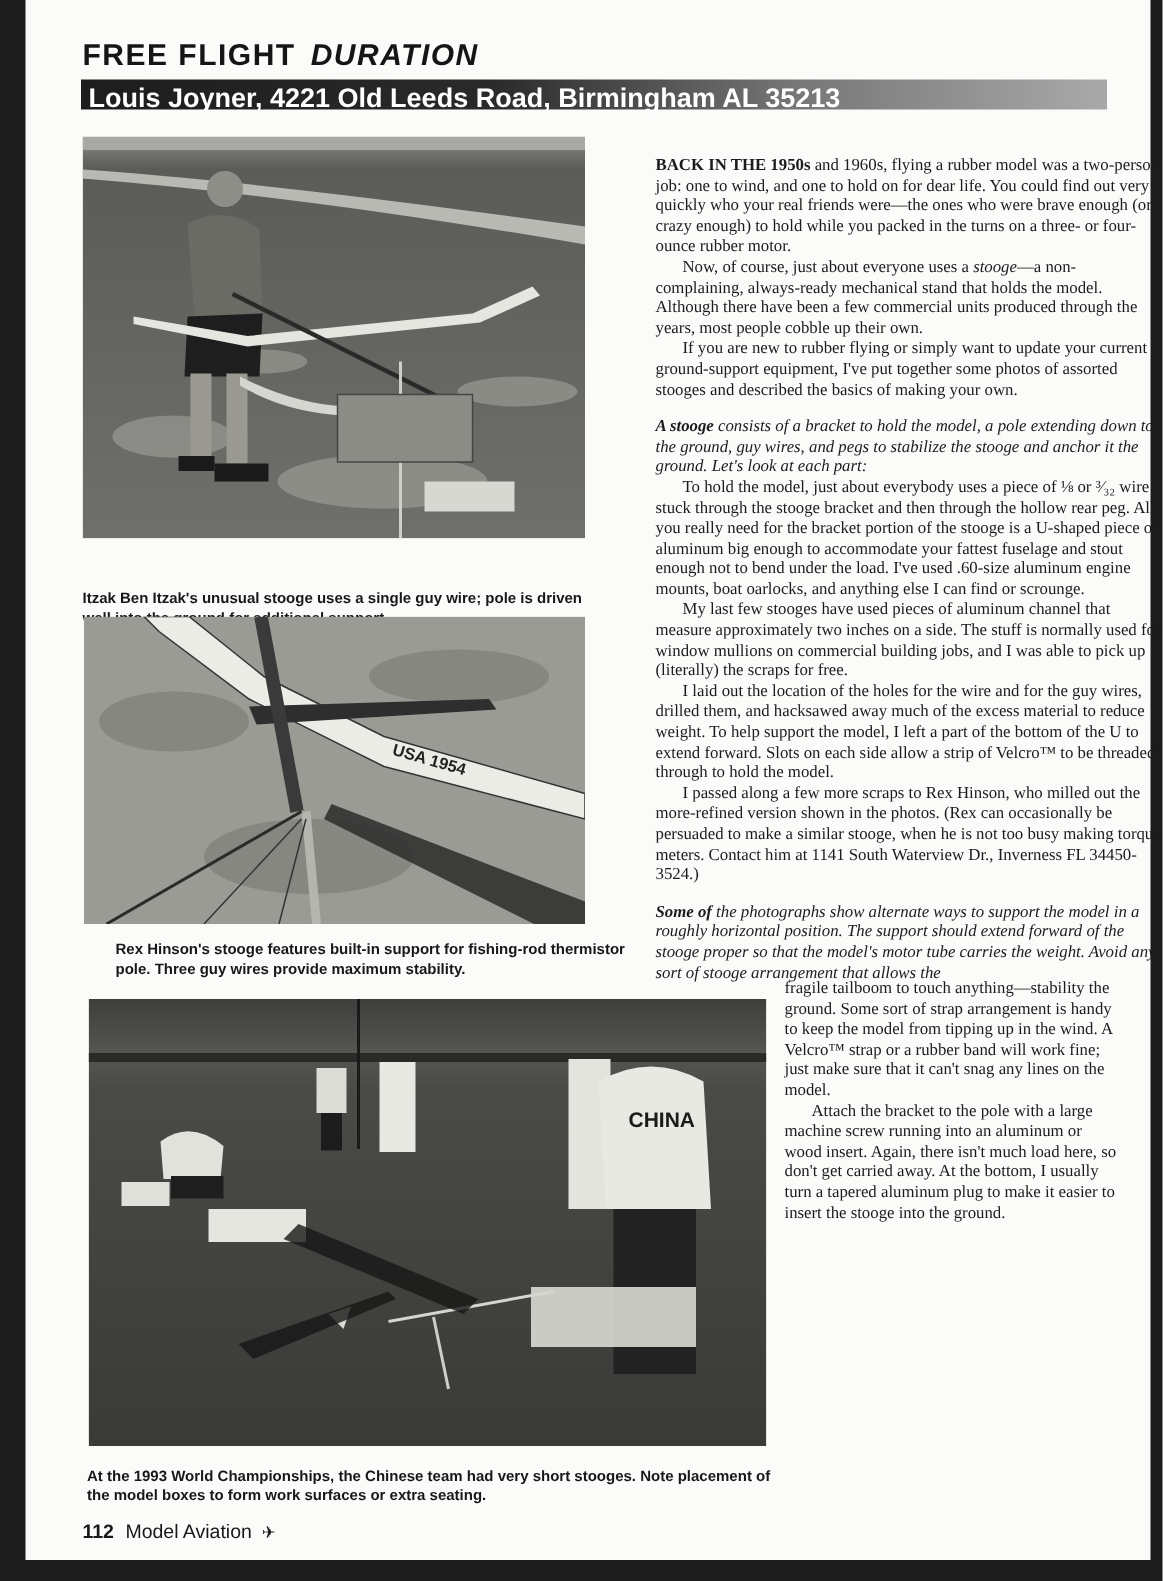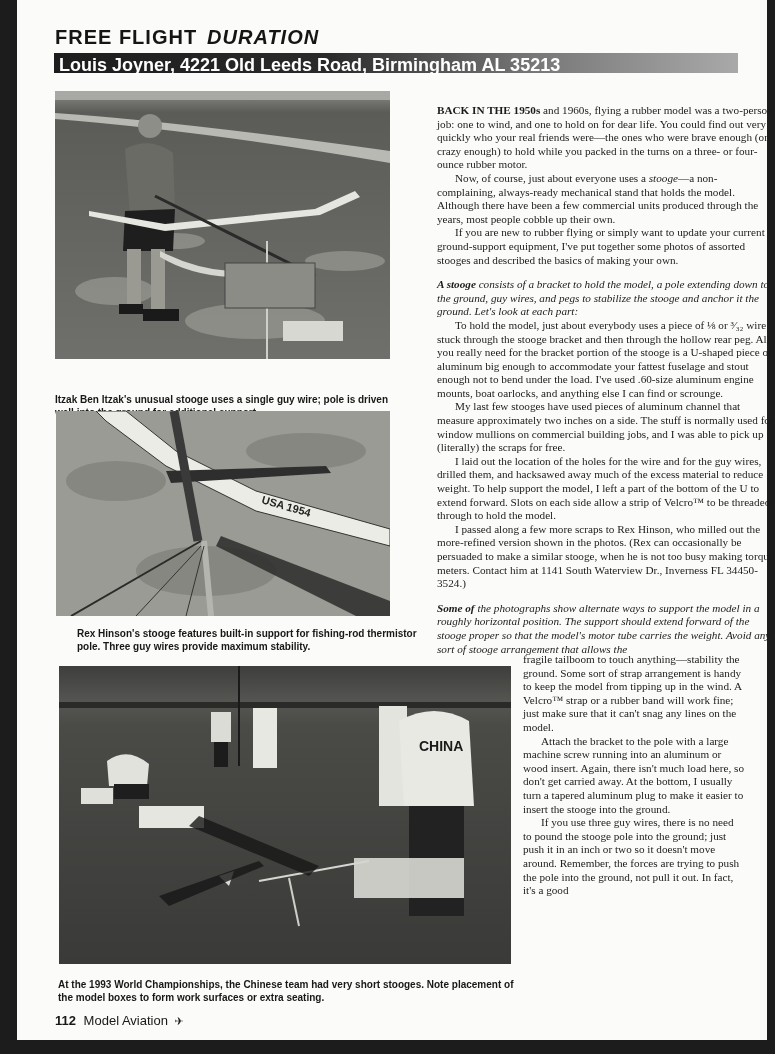--- a/index.html
+++ b/index.html
@@ -137,20 +137,19 @@
   <p>To hold the model, just about everybody uses a piece of ⅛ or ³⁄₃₂ wire stuck through the stooge bracket and then through the hollow rear peg. All you really need for the bracket portion of the stooge is a U-shaped piece of aluminum big enough to accommodate your fattest fuselage and stout enough not to bend under the load. I've used .60-size aluminum engine mounts, boat oarlocks, and anything else I can find or scrounge.</p>
   <p>My last few stooges have used pieces of aluminum channel that measure approximately two inches on a side. The stuff is normally used for window mullions on commercial building jobs, and I was able to pick up (literally) the scraps for free.</p>
   <p>I laid out the location of the holes for the wire and for the guy wires, drilled them, and hacksawed away much of the excess material to reduce weight. To help support the model, I left a part of the bottom of the U to extend forward. Slots on each side allow a strip of Velcro™ to be threaded through to hold the model.</p>
   <p>I passed along a few more scraps to Rex Hinson, who milled out the more-refined version shown in the photos. (Rex can occasionally be persuaded to make a similar stooge, when he is not too busy making torque meters. Contact him at 1141 South Waterview Dr., Inverness FL 34450-3524.)</p>
   <p class="lead gap"><b>Some of</b><span> the photographs show alternate ways to support the model in a roughly horizontal position. The support should extend forward of the stooge proper so that the model's motor tube carries the weight. Avoid any sort of stooge arrangement that allows the</span></p>
 </div>
 
 <div class="col" style="left:523px;top:653px;width:222px;">
   <p class="lead">fragile tailboom to touch anything—stability the ground. Some sort of strap arrangement is handy to keep the model from tipping up in the wind. A Velcro™ strap or a rubber band will work fine; just make sure that it can't snag any lines on the model.</p>
   <p>Attach the bracket to the pole with a large machine screw running into an aluminum or wood insert. Again, there isn't much load here, so don't get carried away. At the bottom, I usually turn a tapered aluminum plug to make it easier to insert the stooge into the ground.</p>
-  <p>If you use three guy wires, there is no need to pound the stooge pole into the ground; just push it in an inch or two so it doesn't move around. Remember, the forces are trying to push the pole into the ground, not pull it out. In fact, it's a good</p>
 </div>
 
 <div class="footer">
   <b>112</b>
   <span>Model Aviation</span>
   <span style="font-size:11px;margin-left:3px;">✈</span>
 </div>
 
 </body></html>

